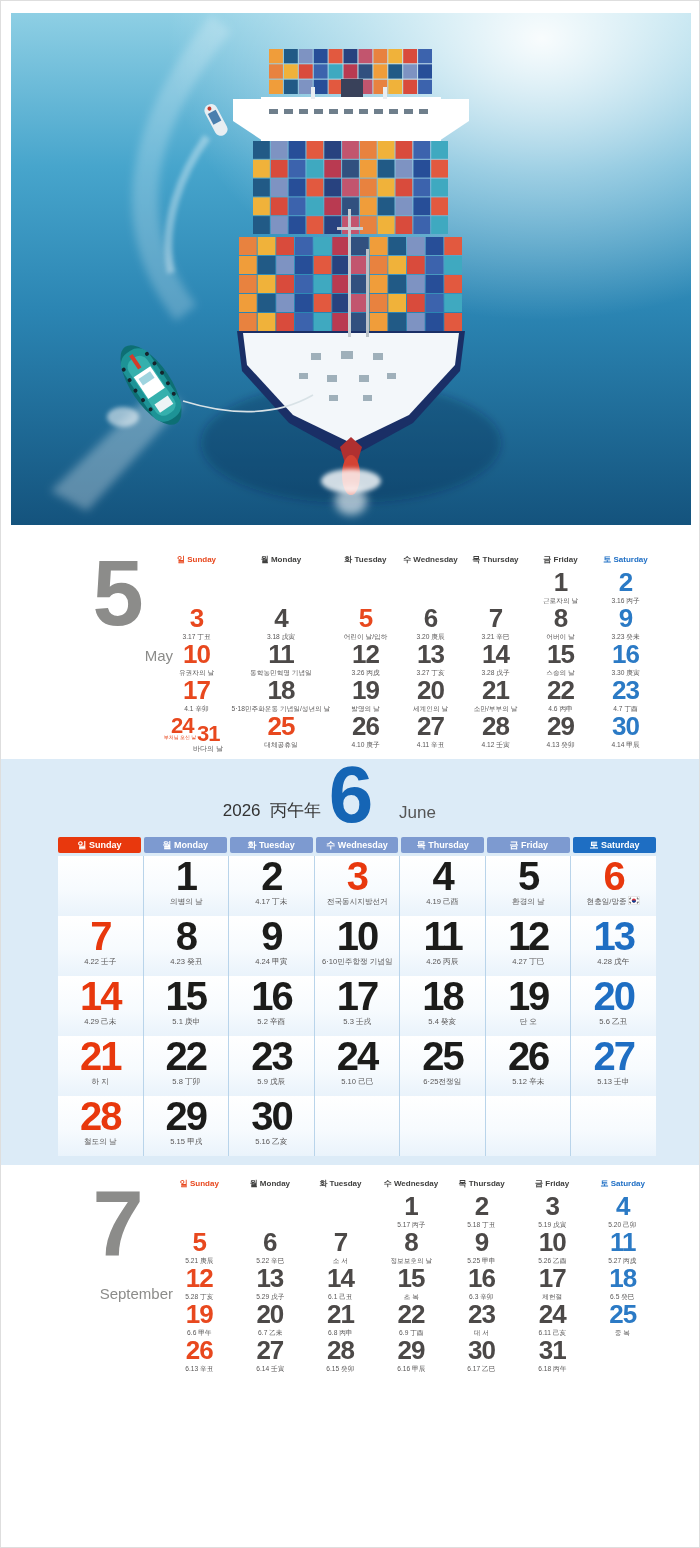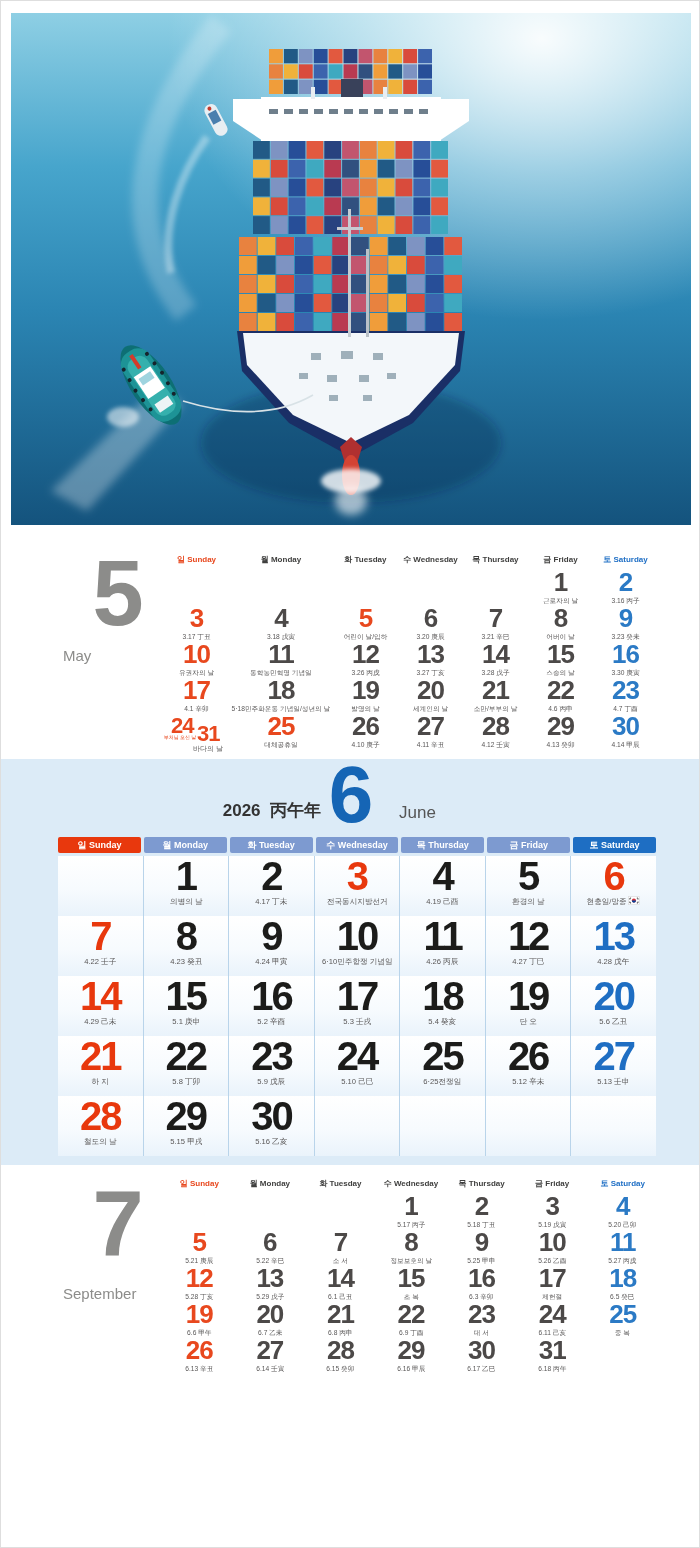--- a/index.html
+++ b/index.html
@@ -4,36 +4,36 @@
 <style>
   html,body{margin:0;padding:0;background:#ffffff;}
   body{font-family:"Liberation Sans","DejaVu Sans",sans-serif;}
   .page{position:relative;width:698px;height:1546px;background:#fff;border:1px solid #dedede;overflow:hidden;}
 
   
   .photo{position:absolute;left:10px;top:12px;width:680px;height:512px;}
 
   
   .bignum{position:absolute;font-size:92px;font-weight:bold;color:#8c8c8a;line-height:.88;width:110px;text-align:center;}
-  .bigname{position:absolute;font-size:15px;color:#8c8c8a;width:110px;text-align:left;}
+  .bigname{position:absolute;font-size:15px;color:#8c8c8a;width:110px;text-align:right;}
   .sgrid{position:absolute;width:494px;display:grid;grid-template-columns:repeat(7,1fr);}
   .shd{height:16px;font-size:8px;font-weight:bold;color:#3f3f3e;text-align:center;line-height:14px;}
   .shd.c-sun{color:#e8481e;} .shd.c-sat{color:#1f6fc5;}
   .scell{height:36px;text-align:center;position:relative;}
   .snum{font-size:26px;font-weight:bold;line-height:1;letter-spacing:-1px;}
   .ssub{font-size:7px;color:#595757;margin-top:1px;white-space:nowrap;transform:scale(.95);}
   .n-wk{color:#4c4948;} .n-sun,.n-hol{color:#e8481e;} .n-sat{color:#2b7ac5;}
   .dual .d1{position:absolute;left:7px;top:0;font-size:22px;font-weight:bold;letter-spacing:-1px;color:#e8481e;}
   .dual .s1{position:absolute;left:-2px;top:21px;width:36px;font-size:5.5px;color:#e8481e;white-space:nowrap;transform:scale(.9);}
   .dual .d2{position:absolute;left:33px;top:8px;font-size:22px;font-weight:bold;letter-spacing:-1px;color:#e8481e;}
   .dual .s2{position:absolute;left:18px;top:31px;width:52px;font-size:7px;color:#595757;white-space:nowrap;}
 
   
   .june{position:absolute;left:0;top:758px;width:100%;height:406px;background:#dcebf7;}
-  .jy{position:absolute;left:150px;top:40px;width:170px;text-align:right;font-size:17px;font-weight:bold;color:#333;}
+  .jy{position:absolute;left:150px;top:40px;width:170px;text-align:right;font-size:17px;font-weight:normal;color:#333;}
   .jsix{position:absolute;left:300px;top:-4px;width:100px;text-align:center;font-size:80px;font-weight:bold;color:#1565b5;line-height:1;}
   .jname{position:absolute;left:398px;top:44px;font-size:17px;color:#555;}
   .jbars{position:absolute;left:57px;top:78px;width:598px;display:grid;grid-template-columns:repeat(7,1fr);column-gap:3px;}
   .jbar{height:16px;border-radius:2px;background:#7d9ad0;color:#fff;font-size:9px;font-weight:bold;text-align:center;line-height:16px;}
   .jbar.b-sun{background:#e8380d;} .jbar.b-sat{background:#1e6ec3;}
   .jgrid{position:absolute;left:57px;top:97px;width:598px;background:#b9d4ea;display:grid;grid-template-columns:repeat(7,1fr);column-gap:1px;}
   .jcell{height:60px;background:linear-gradient(180deg,#ffffff 0%,#f7fbfe 55%,#eaf3fb 100%);text-align:center;padding-top:1px;box-sizing:border-box;}
   .jnum{font-size:40px;font-weight:bold;line-height:.98;letter-spacing:-2px;}
   .jsub{font-size:8px;color:#595757;margin-top:0;white-space:nowrap;transform:scale(.95);}
   .jnum.n-wk{color:#1c1c1a;} .jnum.n-sun,.jnum.n-hol{color:#e8380d;} .jnum.n-sat{color:#1e6ec3;}

